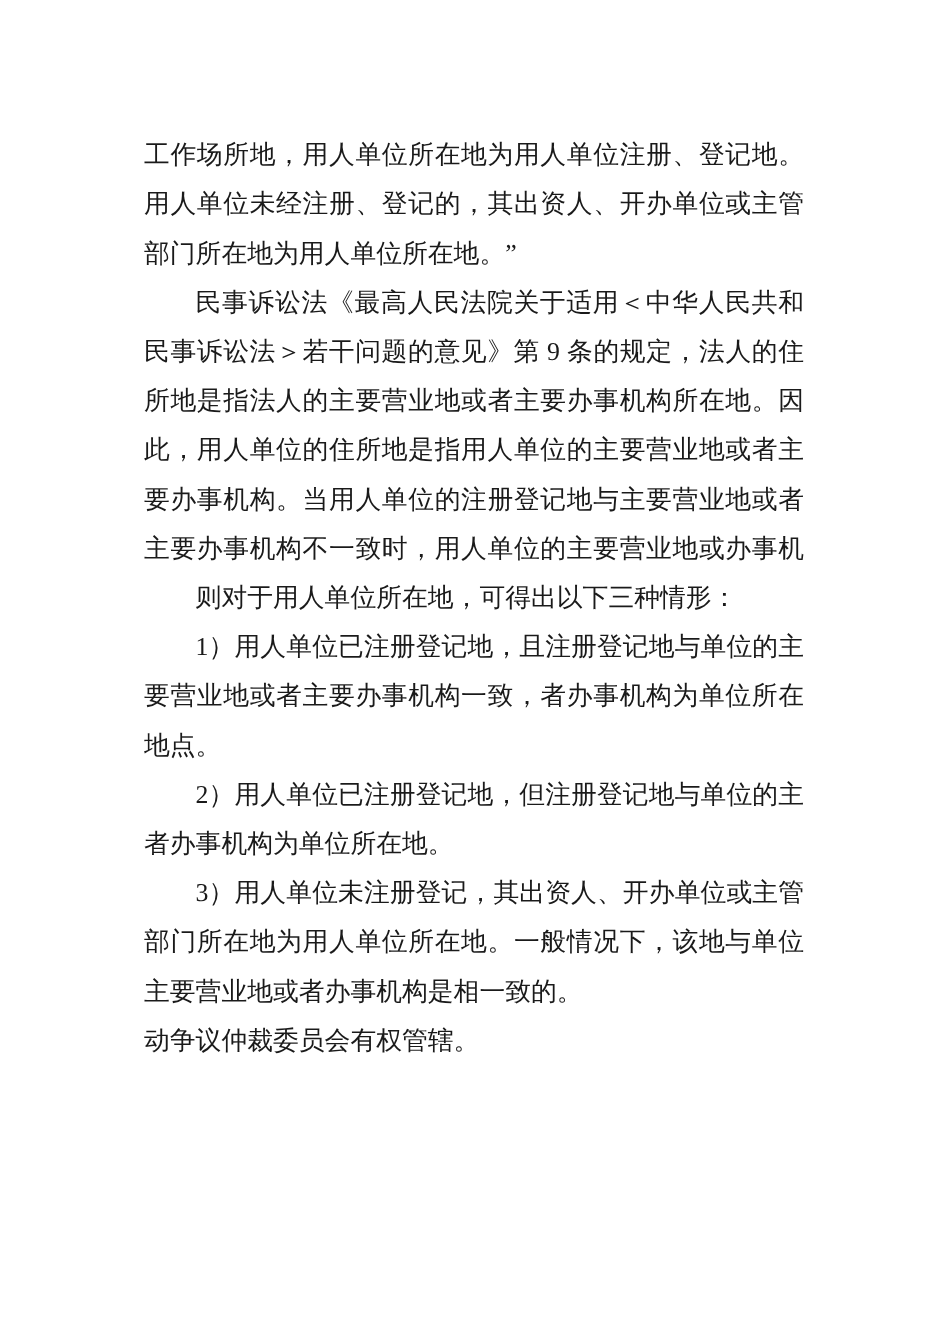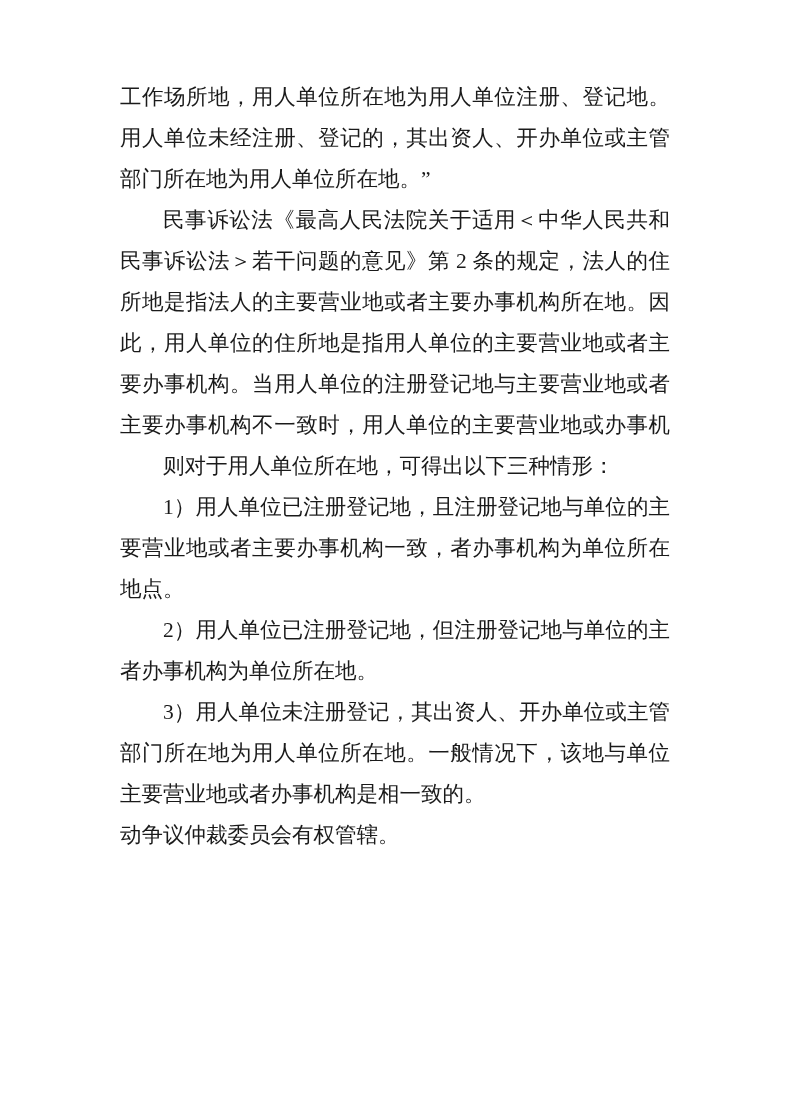--- a/index.html
+++ b/index.html
@@ -15,21 +15,21 @@
   .page {
     position: relative;
     width: 792px;
     height: 1120px;
     background: #ffffff;
     overflow: hidden;
   }
   .doc-body {
     position: absolute;
     left: 120px;
-    top: 77px;
+    top: 109px;
     width: 550px;
     font-family: "Liberation Serif", "DejaVu Serif", serif;
     font-size: 21.5px;
     line-height: 41px;
     color: #1a1a1a;
   }
   .paragraph {
     margin: 0;
     padding: 0;
   }
@@ -52,21 +52,21 @@
 
 <div class="page">
   <div class="doc-body" id="doc-body" style="color: rgb(26, 26, 26);">
       <div class="paragraph">
         <div class="line">工作场所地，用人单位所在地为用人单位注册、登记地。</div>
         <div class="line">用人单位未经注册、登记的，其出资人、开办单位或主管</div>
         <div class="line para-end">部门所在地为用人单位所在地。”</div>
       </div>
       <div class="paragraph">
         <div class="line indent">民事诉讼法《最高人民法院关于适用＜中华人民共和国</div>
-        <div class="line">民事诉讼法＞若干问题的意见》第 2 条的规定，法人的住</div>
+        <div class="line">民事诉讼法＞若干问题的意见》第 9 条的规定，法人的住</div>
         <div class="line">所地是指法人的主要营业地或者主要办事机构所在地。因</div>
         <div class="line">此，用人单位的住所地是指用人单位的主要营业地或者主</div>
         <div class="line">要办事机构。当用人单位的注册登记地与主要营业地或者</div>
         <div class="line">主要办事机构不一致时，用人单位的主要营业地或办事机</div>
       </div>
       <div class="paragraph">
         <div class="line para-end indent">则对于用人单位所在地，可得出以下三种情形：</div>
       </div>
       <div class="paragraph">
         <div class="line indent">1）用人单位已注册登记地，且注册登记地与单位的主</div>

